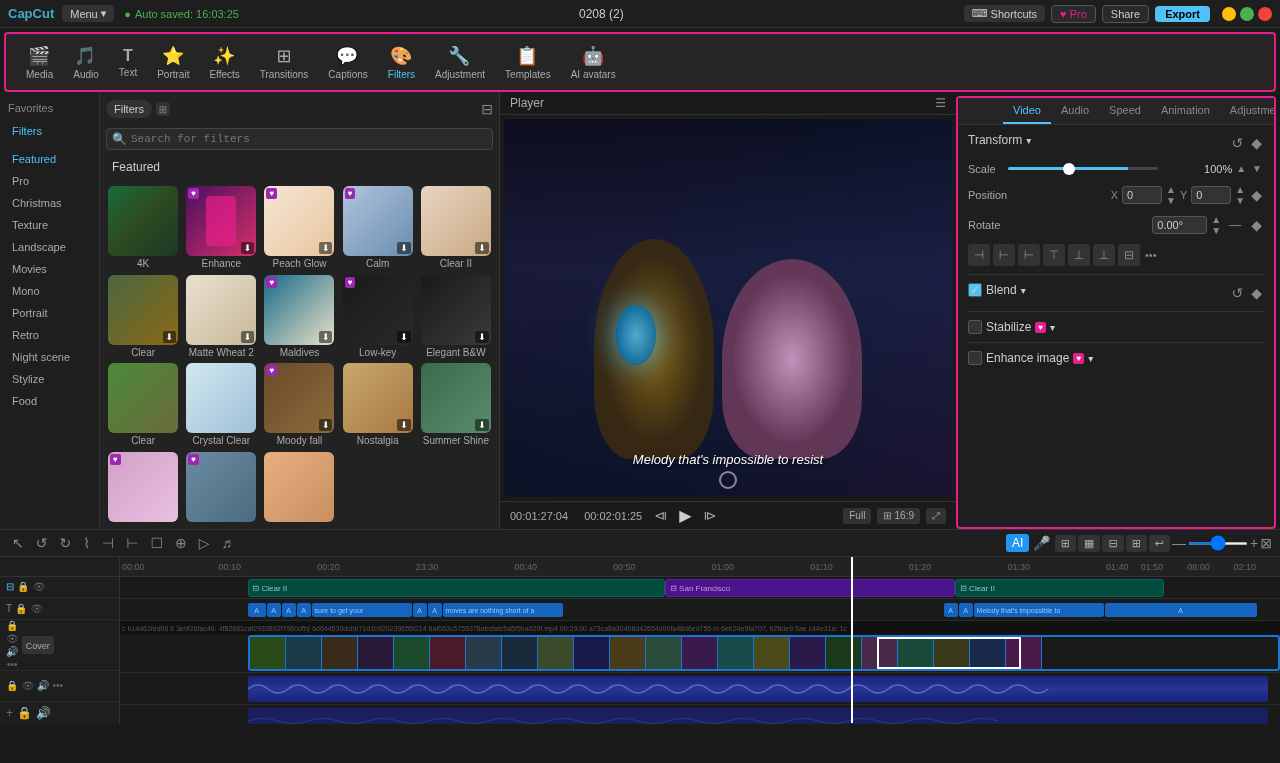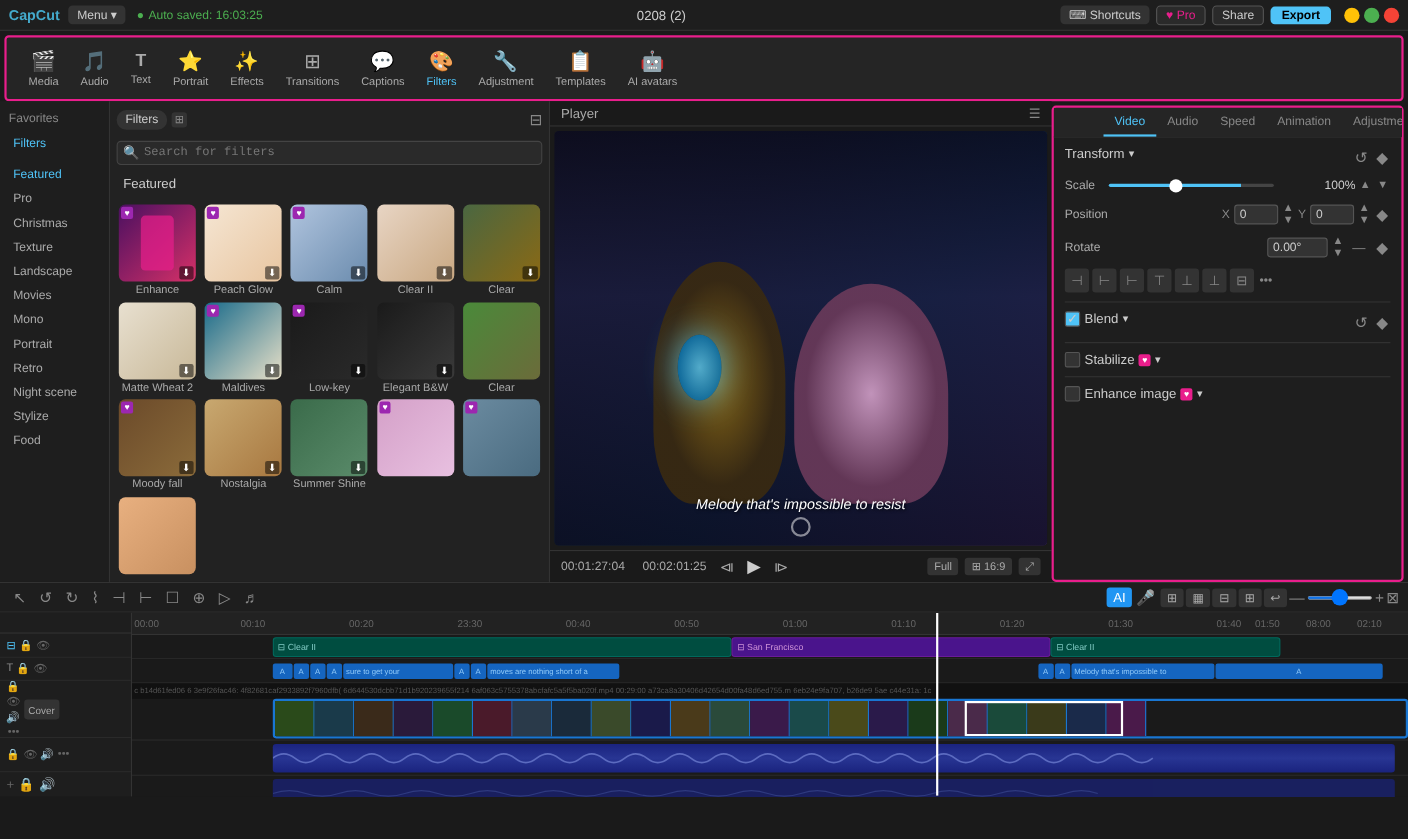--- a/index.html
+++ b/index.html
@@ -231,20 +231,24 @@
       <div class="filter-search">
         <span class="search-icon">🔍</span>
         <input type="text" placeholder="Search for filters" style="">
       </div>
       <div class="filter-section-title">Featured</div>
     </div>
 
     <div class="filter-grid">
 
       <div class="filter-item">
+        <div class="filter-thumb thumb-4k"></div>
+        <span class="filter-label">4K</span>
+      </div>
+      <div class="filter-item">
         <div class="filter-thumb thumb-enhance" style="position:relative;">
           <div class="filter-badge">♥</div>
           <div style="position:absolute;bottom:2px;right:2px;background:rgba(0,0,0,0.5);color:white;font-size:9px;padding:1px 3px;border-radius:2px;">⬇</div>
           <div style="position:absolute;inset:0;display:flex;align-items:center;justify-content:center;">
             <div style="width:30px;height:50px;background:#e91e8c;border-radius:4px;opacity:0.7;"></div>
           </div>
         </div>
         <span class="filter-label">Enhance</span>
       </div>
       <div class="filter-item">
@@ -297,20 +301,24 @@
       <div class="filter-item">
         <div class="filter-thumb thumb-elegant" style="position:relative;">
           <div style="position:absolute;bottom:2px;right:2px;background:rgba(0,0,0,0.5);color:white;font-size:9px;padding:1px 3px;border-radius:2px;">⬇</div>
         </div>
         <span class="filter-label">Elegant B&amp;W</span>
       </div>
 
       <div class="filter-item">
         <div class="filter-thumb thumb-clear2"></div>
         <span class="filter-label">Clear</span>
+      </div>
+      <div class="filter-item">
+        <div class="filter-thumb thumb-crystal"></div>
+        <span class="filter-label">Crystal Clear</span>
       </div>
       <div class="filter-item">
         <div class="filter-thumb thumb-moody" style="position:relative;">
           <div class="filter-badge">♥</div>
           <div style="position:absolute;bottom:2px;right:2px;background:rgba(0,0,0,0.5);color:white;font-size:9px;padding:1px 3px;border-radius:2px;">⬇</div>
         </div>
         <span class="filter-label">Moody fall</span>
       </div>
       <div class="filter-item">
         <div class="filter-thumb thumb-nostalgia" style="position:relative;">

